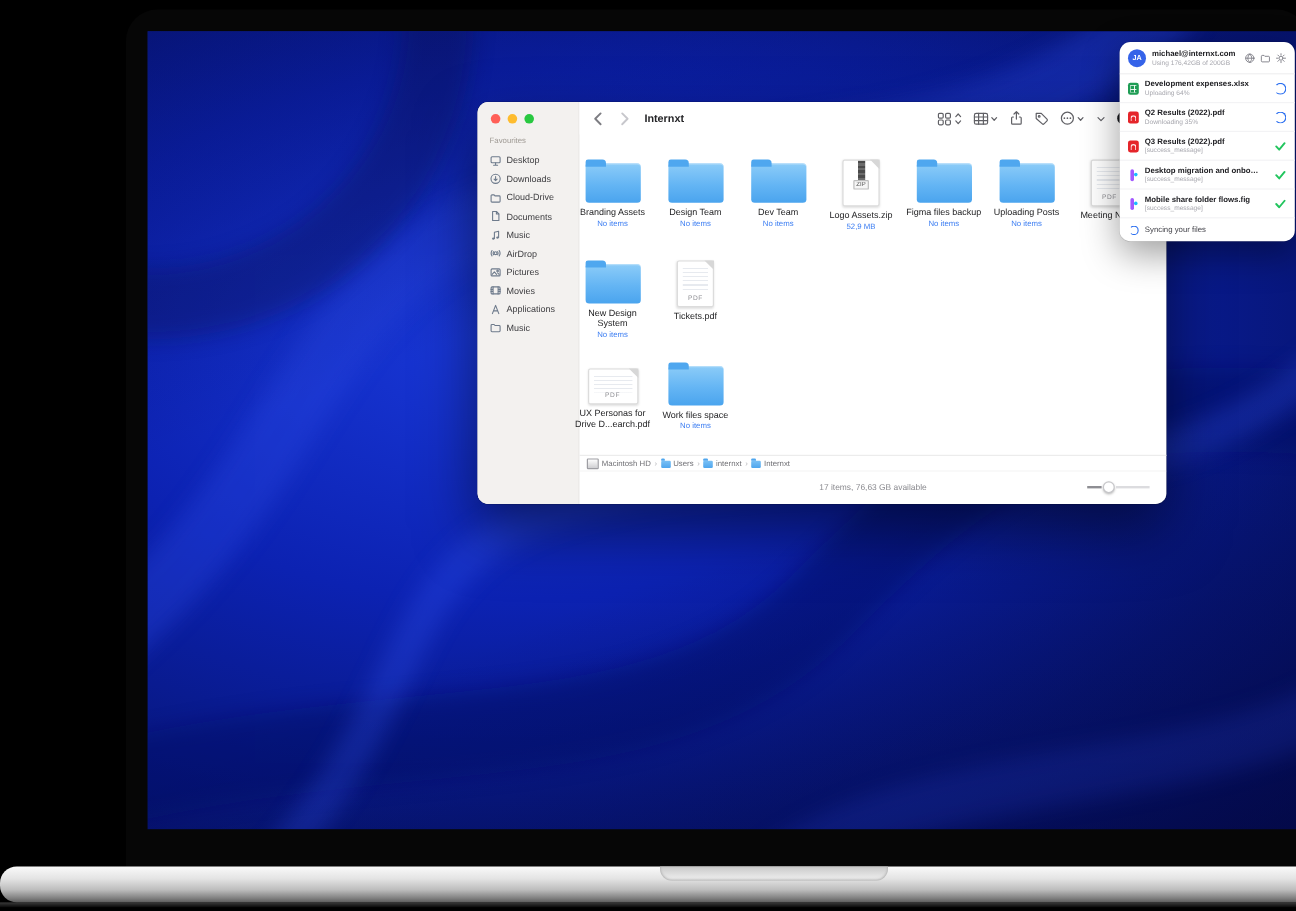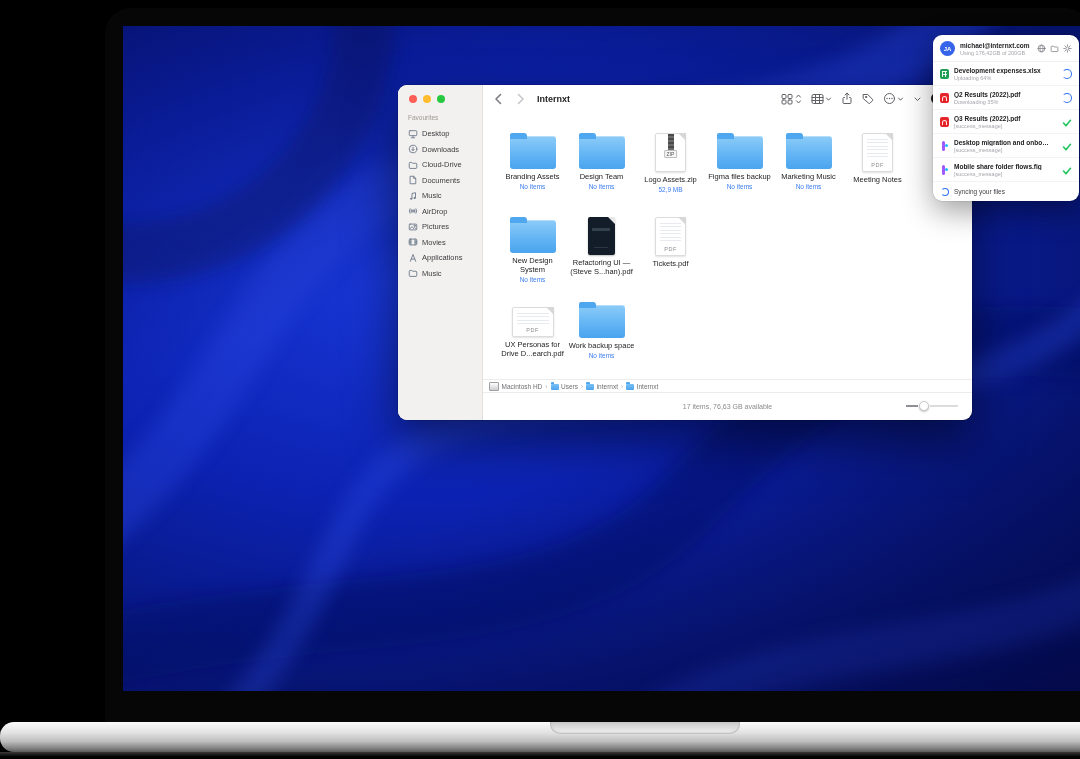--- a/index.html
+++ b/index.html
@@ -39,21 +39,21 @@
   .navbtn svg path{stroke:#7d7d82;stroke-width:1.6;fill:none;stroke-linecap:round;stroke-linejoin:round;}
   .navbtn.dim svg path{stroke:#c7c7cc;}
   #win-title{margin-left:10px;font-size:9px;font-weight:700;color:#242427;}
   #tool-right{position:absolute;right:30px;top:0;height:27px;display:flex;align-items:center;gap:9px;}
   .ticon{display:flex;align-items:center;gap:1px;}
   .ticon svg path,.ticon svg rect,.ticon svg circle,.ticon svg line{stroke:#606065;stroke-width:1;fill:none;stroke-linecap:round;stroke-linejoin:round;}
   .ticon svg .f{fill:#606065;stroke:none;}
   .appdot{width:11px;height:11px;border-radius:50%;background:#17181c;display:flex;align-items:center;justify-content:center;}
   .appdot span{display:block;width:4px;height:4px;border:1px solid #fff;border-radius:1px;}
   
-  .grid-row{position:absolute;left:100px;display:flex;}
+  .grid-row{position:absolute;left:78px;display:flex;}
   .cell{width:69px;display:flex;flex-direction:column;align-items:center;}
   .cell .lbl{font-size:7.5px;line-height:8.5px;text-align:center;color:#1d1d1f;margin-top:4px;max-width:66px;}
   .cell .sub{font-size:6.5px;color:#3b7df2;margin-top:1.5px;}
   .folder{width:46px;height:33px;position:relative;margin-top:6px;border-radius:2px 3px 3px 3px;
     background:linear-gradient(180deg,#8cccf8 0%,#64b5f4 55%,#4aa4ee 100%);
     box-shadow:inset 0 1px 0 rgba(255,255,255,.35);}
   .folder::before{content:"";position:absolute;top:-3px;left:0;width:17px;height:6px;
     background:#4fa7ef;border-radius:2px 3px 0 0;}
   .page{width:29px;height:37px;background:#fff;border:1px solid #dcdcdc;border-radius:2px;
     position:relative;margin-top:3px;box-shadow:0 1px 2px rgba(0,0,0,.12);}
@@ -308,84 +308,81 @@
       <div class="folder"></div>
       <div class="lbl">Branding Assets</div>
       <div class="sub">No items</div>
     </div>
     <div class="cell">
       <div class="folder"></div>
       <div class="lbl">Design Team</div>
       <div class="sub">No items</div>
     </div>
     <div class="cell">
+      <div class="folder"></div>
+      <div class="lbl">Dev Team</div>
+      <div class="sub">No items</div>
+    </div>
+    <div class="cell">
       <div class="page zip">
           <div class="fold"></div>
           <div class="zipper"></div>
           <div class="zbadge">ZIP</div>
         </div>
       <div class="lbl">Logo Assets.zip</div>
       <div class="sub">52,9 MB</div>
     </div>
     <div class="cell">
       <div class="folder"></div>
       <div class="lbl">Figma files backup</div>
       <div class="sub">No items</div>
     </div>
     <div class="cell">
       <div class="folder"></div>
-      <div class="lbl">Marketing Music</div>
+      <div class="lbl">Uploading Posts</div>
       <div class="sub">No items</div>
     </div>
     <div class="cell">
       <div class="page">
           <div class="fold"></div>
           <div class="content"></div>
           <div class="badge">PDF</div>
         </div>
       <div class="lbl">Meeting Notes</div>
     </div>
   </div>
 
   <div class="grid-row" style="top:129px;">
     <div class="cell">
       <div class="folder"></div>
       <div class="lbl">New Design System</div>
       <div class="sub">No items</div>
     </div>
     <div class="cell">
-      <div class="book">
-          <div class="band"></div>
-          <div class="band2"></div>
-          <div class="fold"></div>
-        </div>
-      <div class="lbl">Refactoring UI — (Steve S...han).pdf</div>
-    </div>
-    <div class="cell">
       <div class="page">
           <div class="fold"></div>
           <div class="content"></div>
           <div class="badge">PDF</div>
         </div>
       <div class="lbl">Tickets.pdf</div>
     </div>
   </div>
 
   <div class="grid-row" style="top:214px;">
     <div class="cell">
       <div class="page" style="width:40px;height:28px;margin-top:8px;">
           <div class="fold"></div>
           <div class="content" style="bottom:9px;"></div>
           <div class="badge">PDF</div>
         </div>
       <div class="lbl">UX Personas for Drive D...earch.pdf</div>
     </div>
     <div class="cell">
       <div class="folder"></div>
-      <div class="lbl">Work backup space</div>
+      <div class="lbl">Work files space</div>
       <div class="sub">No items</div>
     </div>
   </div>
 
   <div id="pathbar">
     <div class="seg">
       <div class="minidrive"></div>
       <span>Macintosh HD</span>
     </div>
     <span class="sep">›</span>

